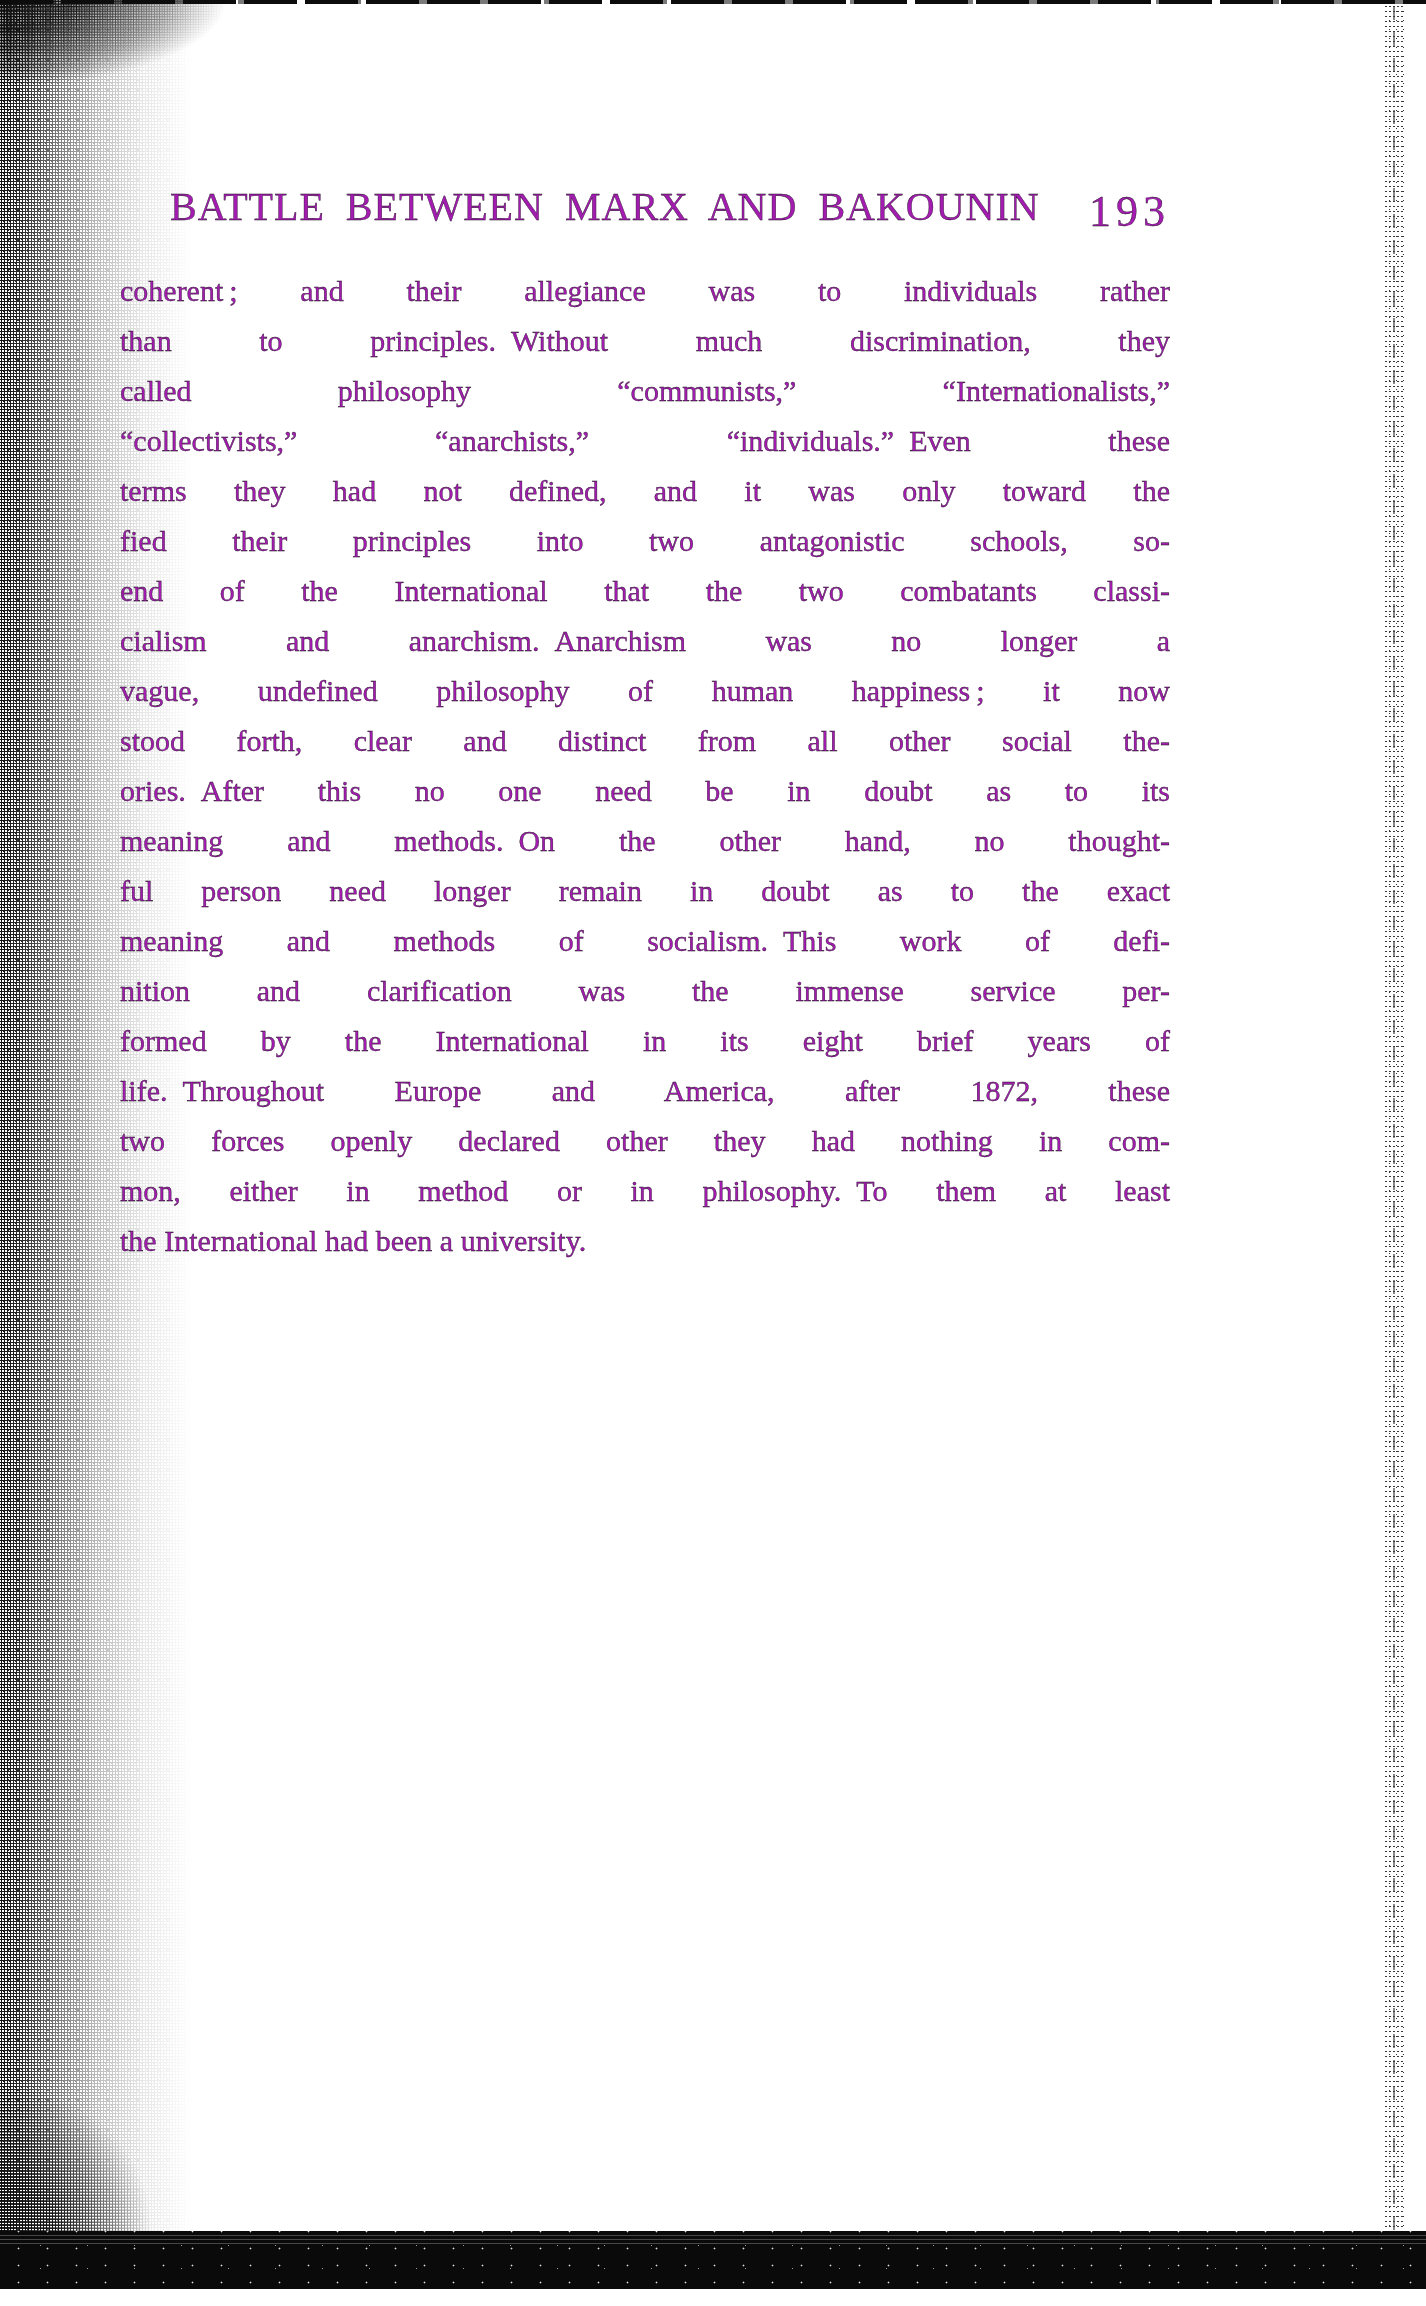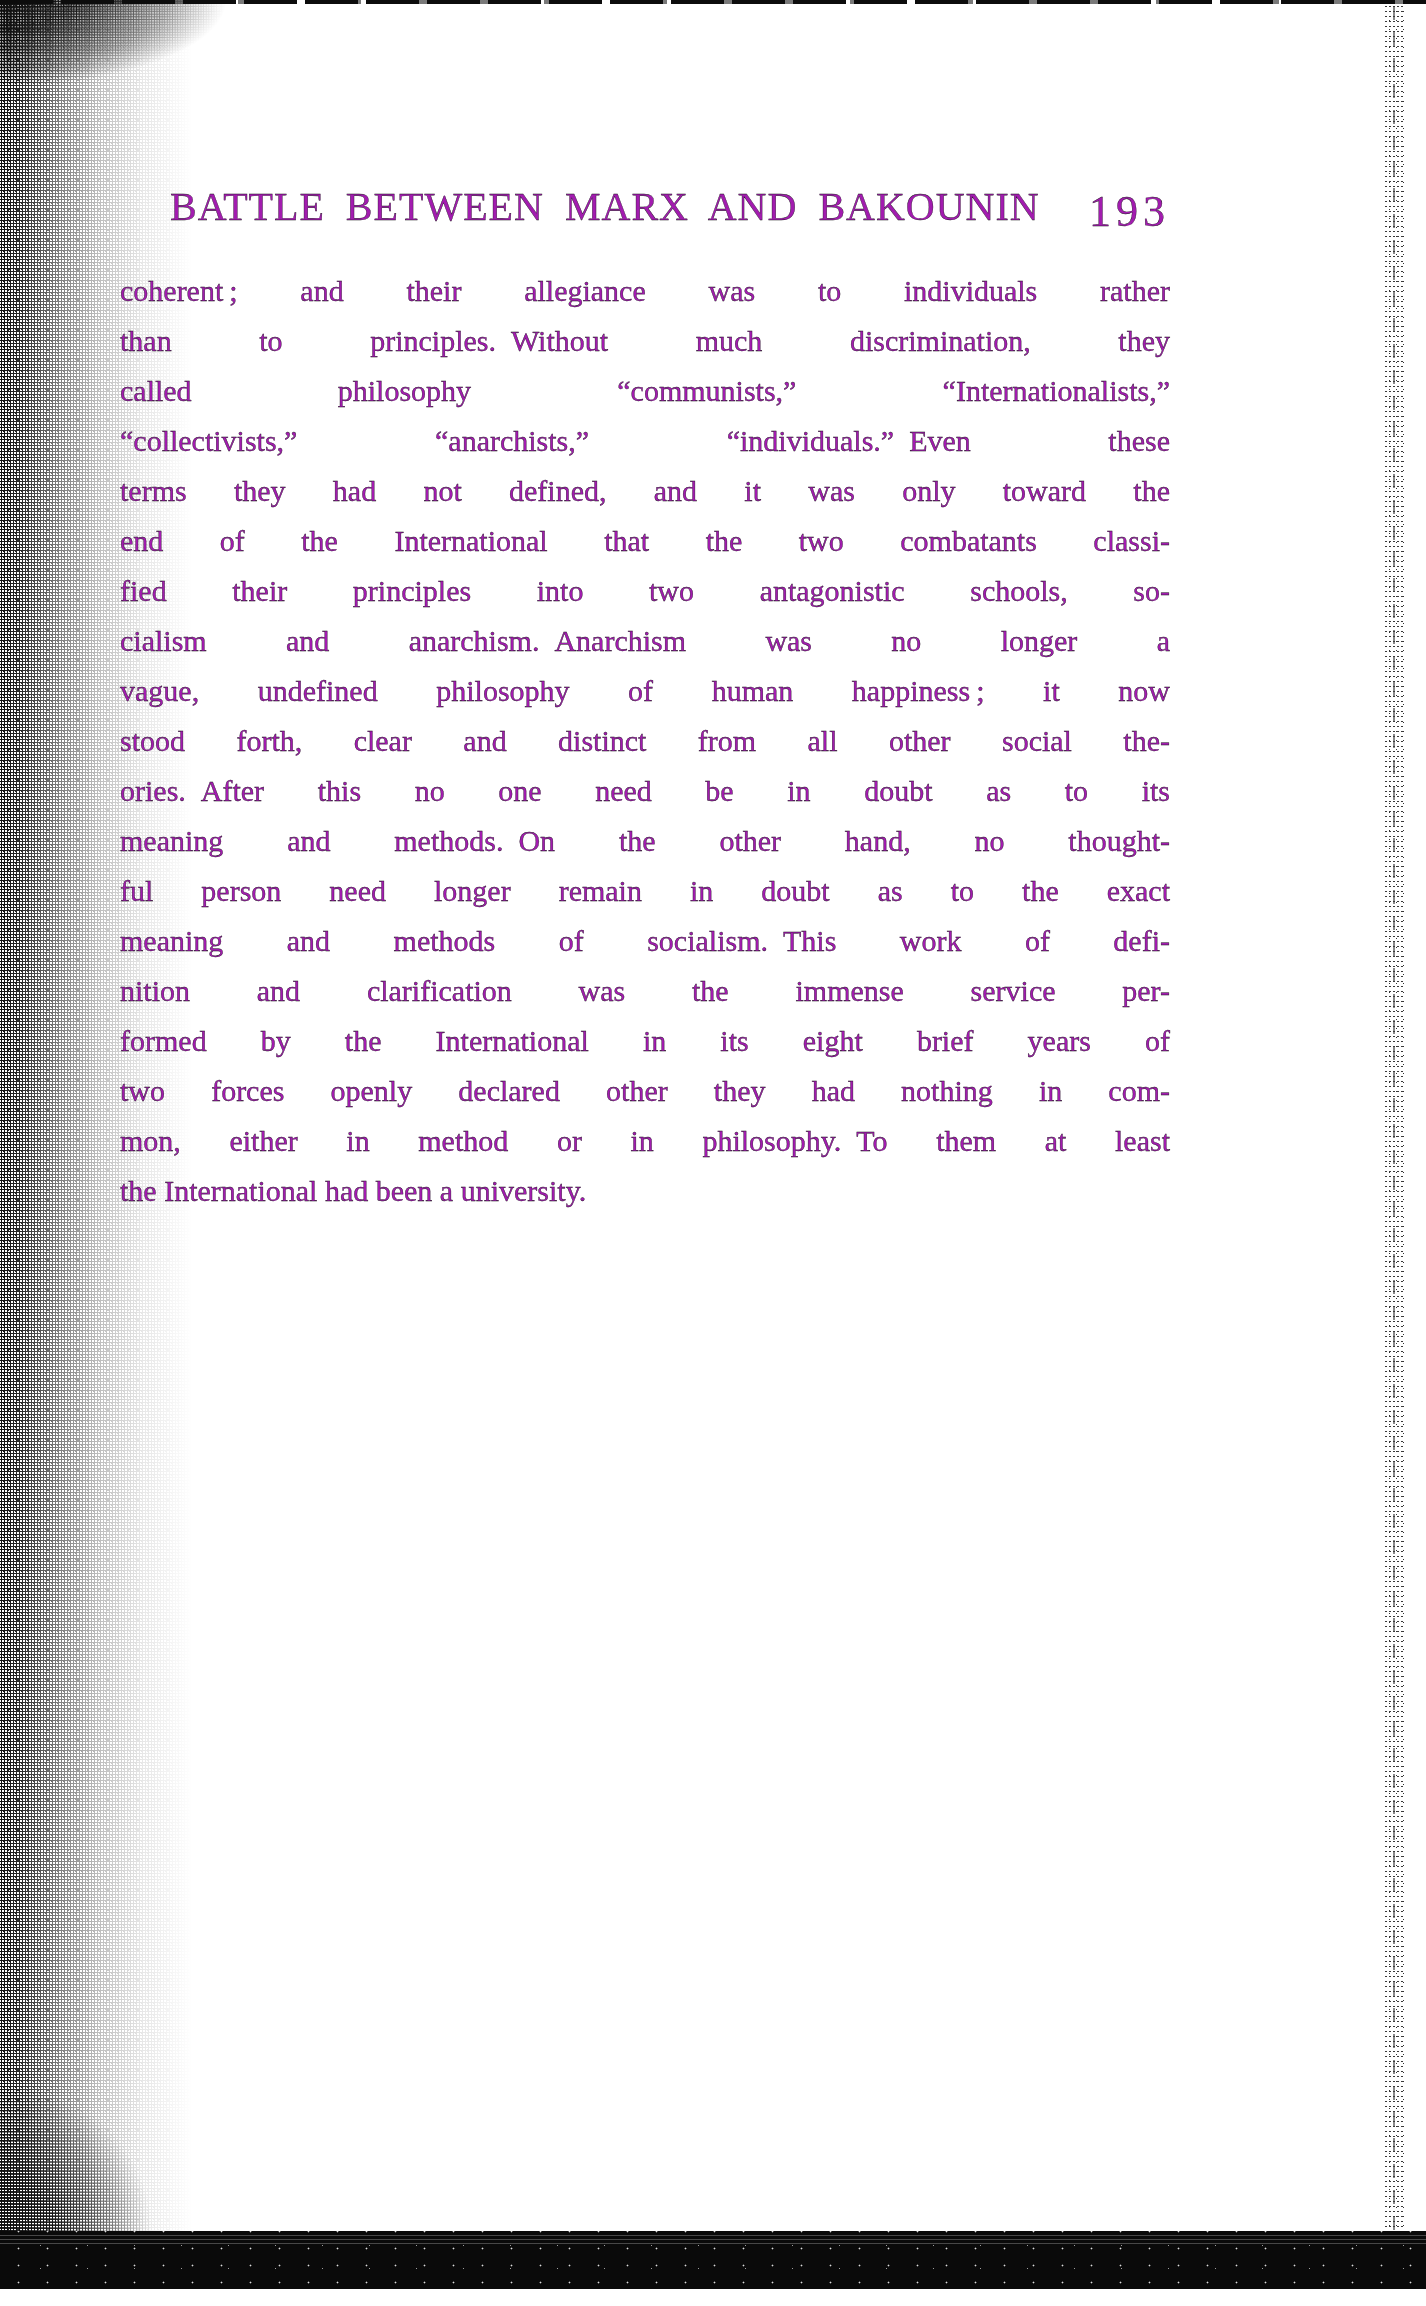--- a/index.html
+++ b/index.html
@@ -110,31 +110,32 @@
     <span class="header-title">BATTLE BETWEEN MARX AND BAKOUNIN</span>
     <span class="page-number">193</span>
   </div>
 
   <div class="body-text">
       <span class="line">coherent ; and their allegiance was to individuals rather</span>
       <span class="line">than to principles. Without much discrimination, they</span>
       <span class="line">called philosophy “communists,” “Internationalists,”</span>
       <span class="line">“collectivists,” “anarchists,” “individuals.” Even these</span>
       <span class="line">terms they had not defined, and it was only toward the</span>
+      <span class="line">fied their principles into two antagonistic schools, so-</span>
       <span class="line">end of the International that the two combatants classi-</span>
-      <span class="line">fied their principles into two antagonistic schools, so-</span>
       <span class="line">cialism and anarchism. Anarchism was no longer a</span>
       <span class="line">vague, undefined philosophy of human happiness ; it now</span>
       <span class="line">stood forth, clear and distinct from all other social the-</span>
       <span class="line">ories. After this no one need be in doubt as to its</span>
       <span class="line">meaning and methods. On the other hand, no thought-</span>
       <span class="line">ful person need longer remain in doubt as to the exact</span>
       <span class="line">meaning and methods of socialism. This work of defi-</span>
       <span class="line">nition and clarification was the immense service per-</span>
       <span class="line">formed by the International in its eight brief years of</span>
+      <span class="line">life. Throughout Europe and America, after 1872, these</span>
       <span class="line">two forces openly declared other they had nothing in com-</span>
       <span class="line">mon, either in method or in philosophy. To them at least</span>
       <span class="line">the International had been a university.</span>
     </div>
 
   <div class="bottom-bar"></div>
 
 </div>
 
 </body></html>

